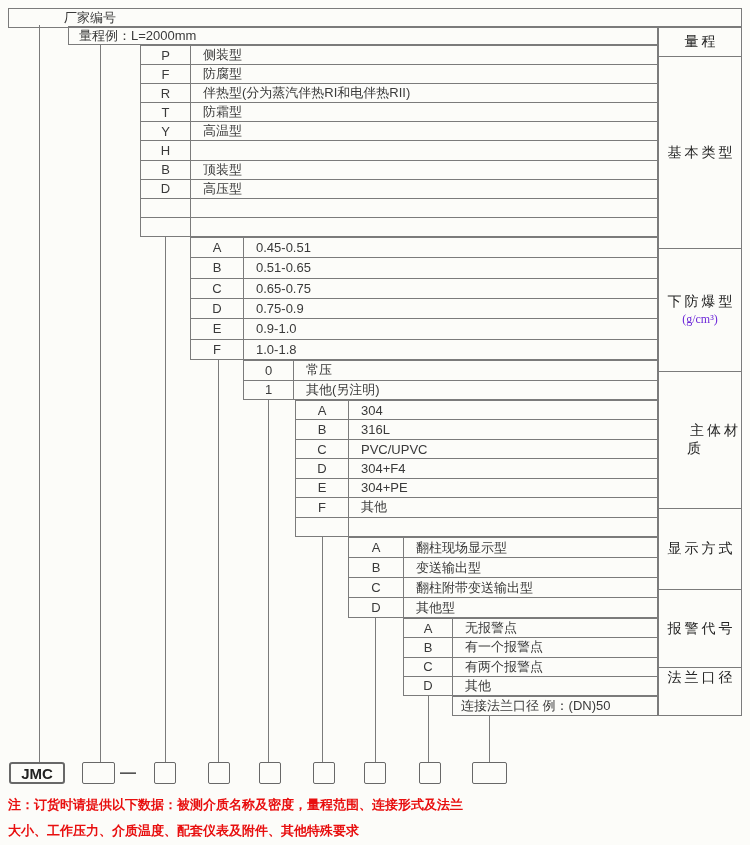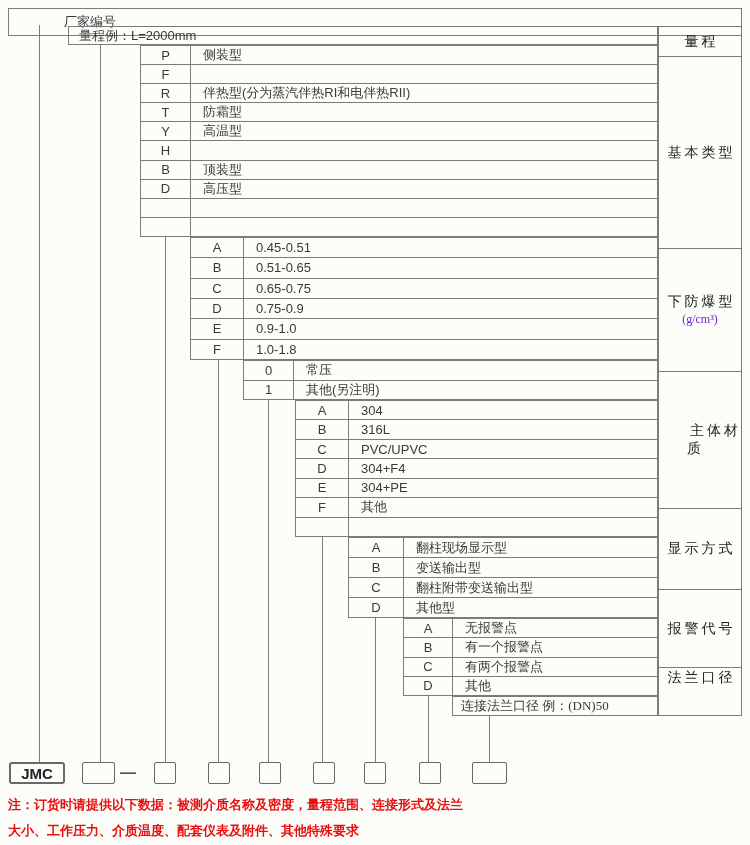--- a/index.html
+++ b/index.html
@@ -1,31 +1,31 @@
 <!DOCTYPE html>
 <html style="--bg: #fcfcf9; --border: #7b7b7b; --text: #3a3a3a; --red: #e80f0f;"><head>
 <meta charset="utf-8">
 <style>
   html,body{margin:0;padding:0;background:#fcfcf9;}
   .canvas{position:relative;width:750px;height:845px;background:var(--bg,#fcfcf9);
           font-family:"Liberation Sans","DejaVu Sans",sans-serif;color:var(--text,#3a3a3a);overflow:hidden;}
-  .mfr{position:absolute;left:8px;top:8px;width:734px;height:28px;border:1px solid var(--border);
+  .mfr{position:absolute;left:8px;top:8px;width:734px;height:20px;border:1px solid var(--border);
        box-sizing:border-box;display:flex;align-items:center;font-size:13px;}
   .mfr-label{padding-left:55px;}
   .range{position:absolute;left:68px;top:26px;width:590px;height:19px;border:1px solid var(--border);
        box-sizing:border-box;display:flex;align-items:center;font-size:13px;}
   .range-label{padding-left:10px;}
   .block{position:absolute;border:1px solid var(--border);box-sizing:border-box;display:flex;flex-direction:column;}
   .trow{flex:1;display:flex;box-sizing:border-box;min-height:0;}
   .trow:not(:last-child){border-bottom:1px solid var(--border);}
   .code{border-right:1px solid var(--border);box-sizing:border-box;display:flex;align-items:center;
         justify-content:center;font-size:13px;flex:none;}
   .desc{flex:1;display:flex;align-items:center;padding-left:12px;font-size:13px;box-sizing:border-box;
         white-space:nowrap;overflow:hidden;}
-  .flange-desc{padding-left:8px;font-family:Liberation Serif, serif;}
+  .flange-desc{padding-left:8px;}
   .catcol{position:absolute;border:1px solid var(--border);box-sizing:border-box;display:flex;
           flex-direction:column;overflow:hidden;}
   .catcell{box-sizing:border-box;display:flex;flex-direction:column;align-items:center;justify-content:center;
            font-family:"Liberation Serif","DejaVu Serif",serif;flex:none;}
   .catcell:not(:last-child){border-bottom:1px solid var(--border);}
   .catlabel{font-size:14px;letter-spacing:3px;text-indent:3px;color:#242424;}
   .catsub{font-size:12px;color:#6d28d9;margin-top:1px;letter-spacing:0;}
   .vline{position:absolute;width:1px;background:var(--border);}
   .mbox{position:absolute;border:1.5px solid #686868;box-sizing:border-box;border-radius:2px;
         display:flex;align-items:center;justify-content:center;}
@@ -49,20 +49,21 @@
     <div>注：订货时请提供以下数据：被测介质名称及密度，量程范围、连接形式及法兰</div>
     <div>大小、工作压力、介质温度、配套仪表及附件、其他特殊要求</div>
   </div>
 <div class="block" style="left: 140px; top: 45px; width: 518px; height: 192px;">
       <div class="trow">
         <div class="code" style="width: 50px;">P</div>
         <div class="desc">侧装型</div>
       </div>
       <div class="trow">
         <div class="code" style="width: 50px;">F</div>
+        <div class="desc">防腐型</div>
       </div>
       <div class="trow">
         <div class="code" style="width: 50px;">R</div>
         <div class="desc">伴热型(分为蒸汽伴热RI和电伴热RII)</div>
       </div>
       <div class="trow">
         <div class="code" style="width: 50px;">T</div>
         <div class="desc">防霜型</div>
       </div>
       <div class="trow">

